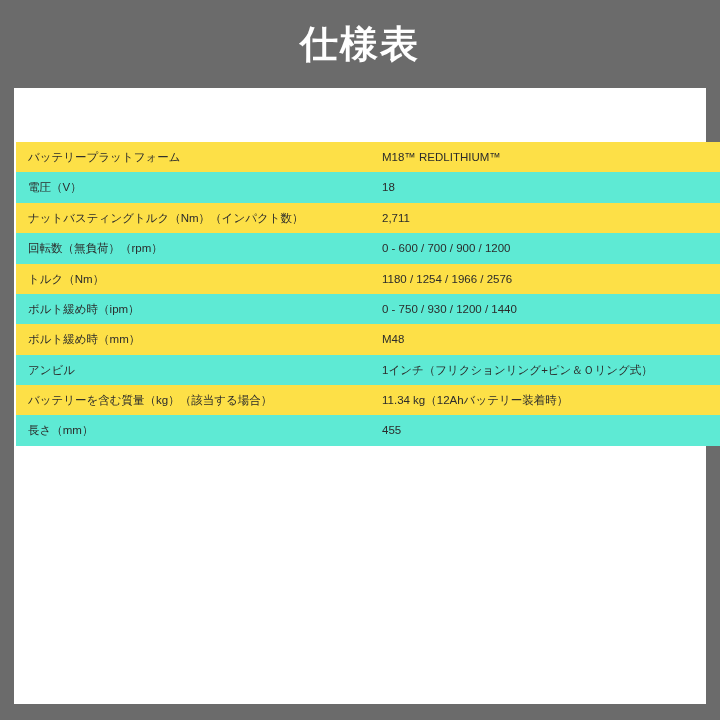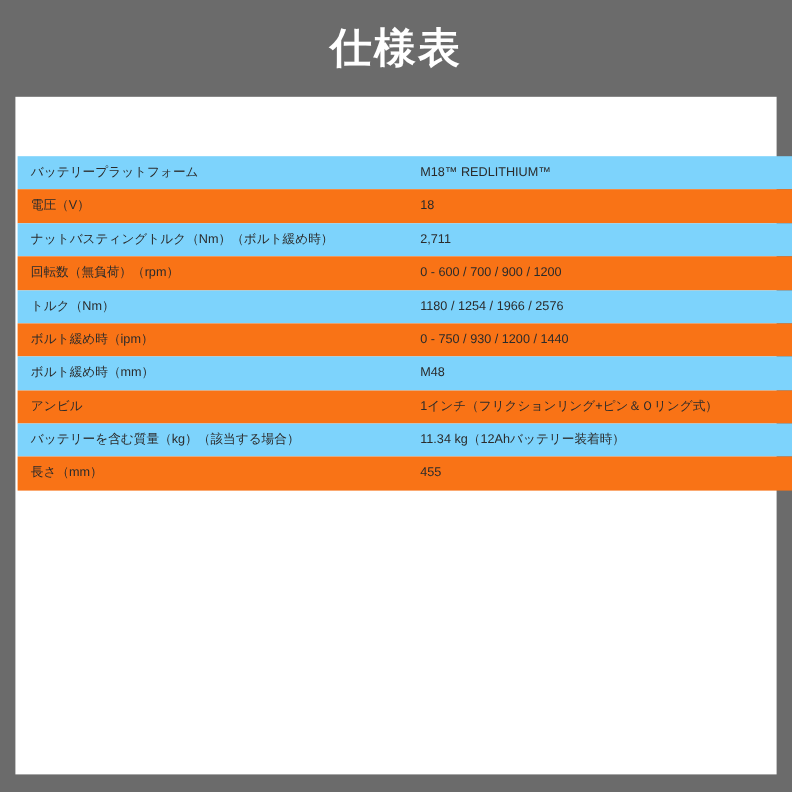--- a/index.html
+++ b/index.html
@@ -62,24 +62,24 @@
     line-height: 1.25;
     border: none;
   }
   .spec-table td.label {
     width: 330px;
   }
   .spec-table td.value {
     width: 330px;
   }
   .spec-table tr.odd td {
-    background: #7dd3fc;
+    background: #fde047;
   }
   .spec-table tr.even td {
-    background: #f97316;
+    background: #5eead4;
   }
 </style>
 </head>
 <body>
 
 <div class="page">
 
   <div class="header">
     <div class="header-title">仕様表</div>
   </div>
@@ -90,21 +90,21 @@
     <tbody>
       <tr class="odd">
         <td class="label">バッテリープラットフォーム</td>
         <td class="value">M18™ REDLITHIUM™</td>
       </tr>
       <tr class="even">
         <td class="label">電圧（V）</td>
         <td class="value">18</td>
       </tr>
       <tr class="odd">
-        <td class="label">ナットバスティングトルク（Nm）（ボルト緩め時）</td>
+        <td class="label">ナットバスティングトルク（Nm）（インパクト数）</td>
         <td class="value">2,711</td>
       </tr>
       <tr class="even">
         <td class="label">回転数（無負荷）（rpm）</td>
         <td class="value">0 - 600 / 700 / 900 / 1200</td>
       </tr>
       <tr class="odd">
         <td class="label">トルク（Nm）</td>
         <td class="value">1180 / 1254 / 1966 / 2576</td>
       </tr>

